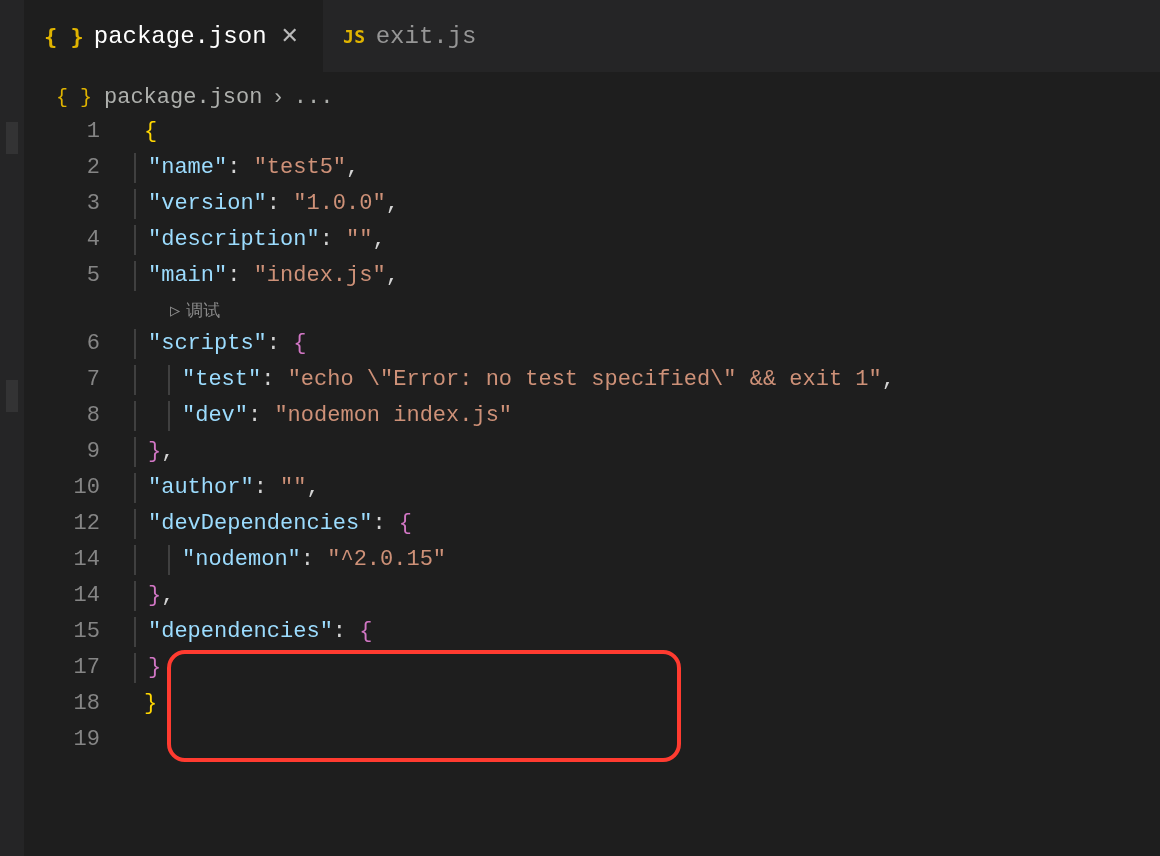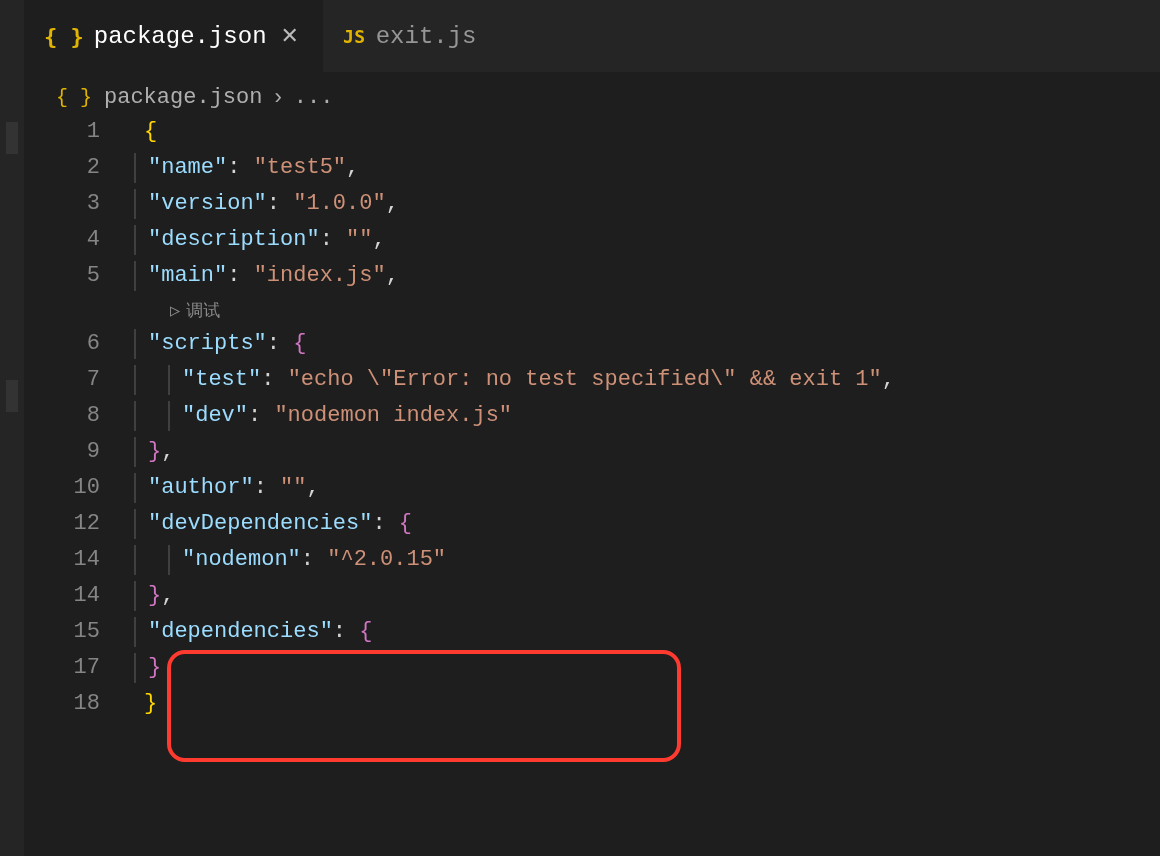--- a/index.html
+++ b/index.html
@@ -250,14 +250,19 @@
     <div class="line">
       <div class="gutter">17</div>
       <div class="ibar"></div>
       <div class="code" style="margin-left: 6px;"><span class="pp">}</span></div>
     </div>
     <div class="line">
       <div class="gutter">18</div>
       <div class="ibar spacer"></div>
       <div class="code" style="margin-left: 2px;"><span class="p">}</span></div>
     </div>
+    <div class="line">
+      <div class="gutter">19</div>
+      <div class="ibar spacer"></div>
+      <div class="code" style="margin-left: 2px;"></div>
+    </div>
     <div class="hlbox" style="top: 536px; left: 143px; width: 514px; height: 112px;"></div>
   </div>
 
 </body></html>

